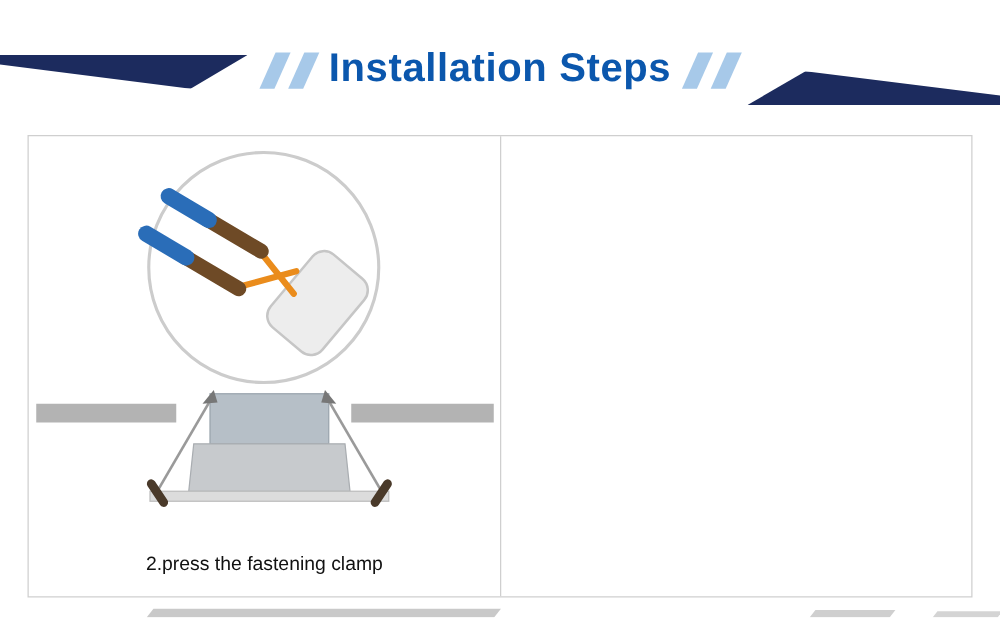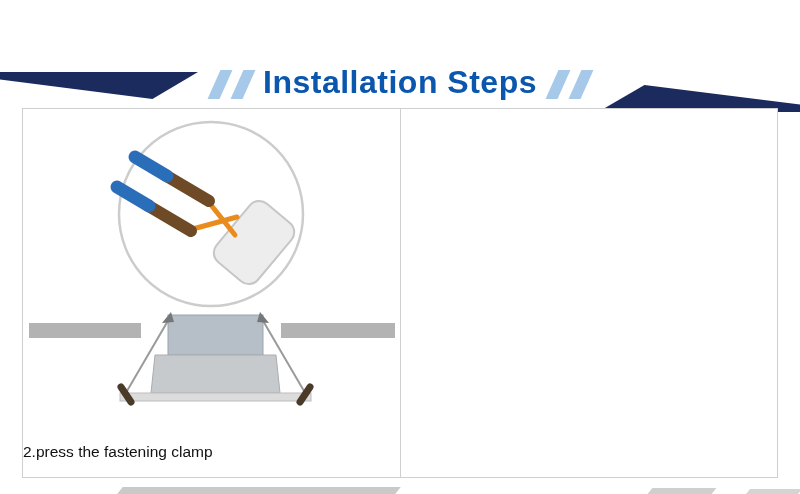--- a/index.html
+++ b/index.html
@@ -1,21 +1,21 @@
 <!DOCTYPE html>
 <html><head>
 <meta charset="utf-8">
 <style>
   * { margin:0; padding:0; box-sizing:border-box; }
   html,body { background:#ffffff; }
   body { font-family:"Liberation Sans", sans-serif; }
   .page { position:relative; width:800px; height:494px; background:#fff; overflow:hidden; }
 
   
-  .header { position:absolute; top:0; left:0; width:800px; height:100px;margin-top:28px; }
+  .header { position:absolute; top:0; left:0; width:800px; height:100px; }
   .stripe-left {
     position:absolute; top:44px; left:0; width:198px; height:27px;
     background:#1c2b5e;
     clip-path:polygon(0 0, 100% 0, 77% 100%, 0 28%);
   }
   .stripe-right {
     position:absolute; top:57px; right:0; width:202px; height:27px;
     background:#1c2b5e;
     clip-path:polygon(23% 0, 100% 0, 100% 100%, 0 100%, 0 100%, 23% 0, 100% 72%, 100% 100%, 0 100%);
     clip-path:polygon(23% 0, 100% 72%, 100% 100%, 0 100%);
@@ -34,21 +34,21 @@
   .panels {
     position:absolute; top:108px; left:22px; width:756px; height:370px;
     border:1px solid #cfcfcf; background:#fff; display:flex;
   }
   .panel { position:relative; width:50%; height:100%; }
   .panel-divider { position:absolute; top:0; left:50%; width:0; height:100%; border-left:1px solid #cfcfcf; }
   .panel svg.graphic { position:absolute; top:0; left:0; }
 
   .caption {
     position:absolute; left:0; bottom:20px; width:100%;
-    color:#111; font-size:15.5px;
+    text-align:center; color:#111; font-size:15.5px;
   }
   .caption.two-line { bottom:14px; line-height:23px; }
 
   
   .deco-bottom-1 { position:absolute; bottom:0; left:120px; width:278px; height:7px; background:#c9c9c9; transform:skewX(-38deg); }
   .deco-bottom-2 { position:absolute; bottom:0; left:650px; width:64px; height:6px; background:#cfcfcf; transform:skewX(-38deg); }
   .deco-bottom-3 { position:absolute; bottom:0; left:748px; width:52px; height:5px; background:#d4d4d4; transform:skewX(-38deg); }
 </style>
 </head>
 <body>

